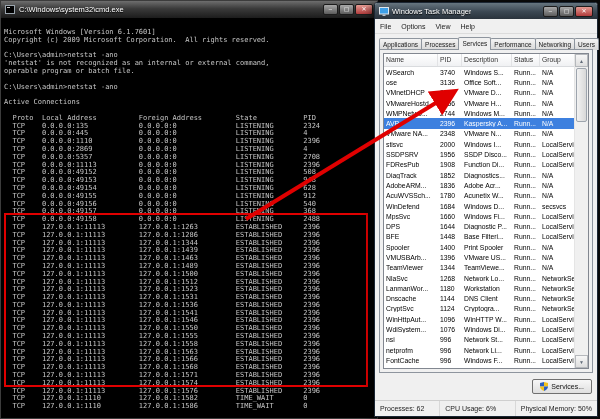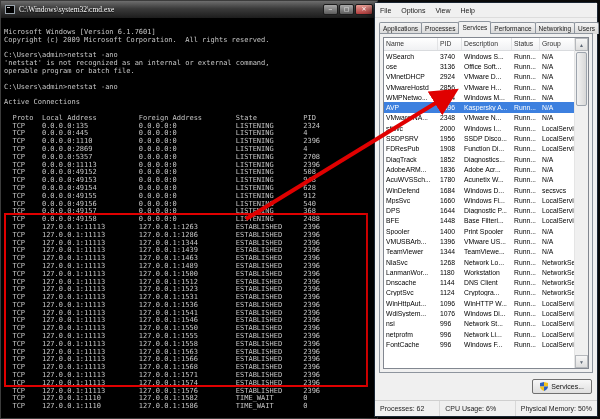--- a/index.html
+++ b/index.html
@@ -3,21 +3,21 @@
 <meta charset="utf-8">
 <style>
   html,body{margin:0;padding:0;}
   body{width:600px;height:419px;position:relative;overflow:hidden;background:#0a0a0a;font-family:"Liberation Sans",sans-serif;}
 
   
   #cmd-window{position:absolute;left:0;top:0;width:378px;height:419px;background:#000;border:1px solid #3c3c3c;box-sizing:border-box;z-index:1;overflow:hidden;}
   .cmd-titlebar{height:17px;display:flex;align-items:center;gap:4px;padding:0 4px;background:linear-gradient(#6e6e6e,#3a3a3a 45%,#1c1c1c);color:#fff;font-size:7.5px;}
   .cmd-app-icon{width:10px;height:9px;background:#000;border:1px solid #9aa4ad;box-sizing:border-box;position:relative;flex:0 0 auto;}
   .cmd-app-icon::before{content:"";position:absolute;left:1px;top:1px;width:3px;height:1px;background:#ccc;}
-  .cmd-title{white-space:nowrap;overflow:hidden;text-shadow:0 1px 1px #000;font-family:Liberation Serif, serif;}
+  .cmd-title{white-space:nowrap;overflow:hidden;text-shadow:0 1px 1px #000;}
   .caption-group{margin-left:auto;display:flex;gap:1px;}
   .cap-btn{width:15px;height:11px;border:1px solid #1c1c1c;border-radius:2px;background:linear-gradient(#a8a8a8,#5c5c5c);color:#fff;font-size:6px;line-height:9px;text-align:center;box-sizing:border-box;}
   .cap-btn.close{width:18px;background:linear-gradient(#e59b93,#b13c3c);}
   #cmd-output{position:absolute;left:3px;top:28px;margin:0;font-family:"DejaVu Sans Mono",monospace;font-size:7px;line-height:7.8px;color:#c6c6c6;white-space:pre;}
 
   
   #red-box{position:absolute;left:4px;top:213px;width:364px;height:174px;border:2px solid #e00000;box-sizing:border-box;z-index:5;}
   #arrow-svg{position:absolute;left:0;top:0;width:600px;height:419px;z-index:30;pointer-events:none;}
 
   
@@ -116,20 +116,32 @@
 <svg id="arrow-svg">
   <defs>
     <marker id="ah" markerWidth="7" markerHeight="7" refX="5" refY="3.5" orient="auto">
       <path class="anno-fill" d="M0,0 L7,3.5 L0,7 z" fill="#e00000"></path>
     </marker>
   </defs>
   <line class="anno-stroke" x1="246" y1="219" x2="452" y2="93" stroke="#e00000" stroke-width="4" marker-end="url(#ah)"></line>
 </svg>
 
 <div id="taskmgr">
+  <div class="tm-titlebar">
+    <svg width="10" height="9" viewBox="0 0 10 9">
+      <rect x="0.5" y="0.5" width="9" height="6.5" fill="#3fa0e8" stroke="#dfe7ee" stroke-width="1"></rect>
+      <rect x="3.5" y="7.5" width="3" height="1.5" fill="#b9c4cd"></rect>
+    </svg>
+    <span class="tm-title">Windows Task Manager</span>
+    <span class="caption-group">
+      <span class="cap-btn">–</span>
+      <span class="cap-btn">▢</span>
+      <span class="cap-btn close">✕</span>
+    </span>
+  </div>
 
   <div class="tm-menubar" id="tm-menubar">
       <span class="menu-item">File</span>
       <span class="menu-item">Options</span>
       <span class="menu-item">View</span>
       <span class="menu-item">Help</span>
     </div>
 
   <div class="tm-tabstrip" id="tm-tabstrip">
       <span class="tm-tab">Applications</span>

